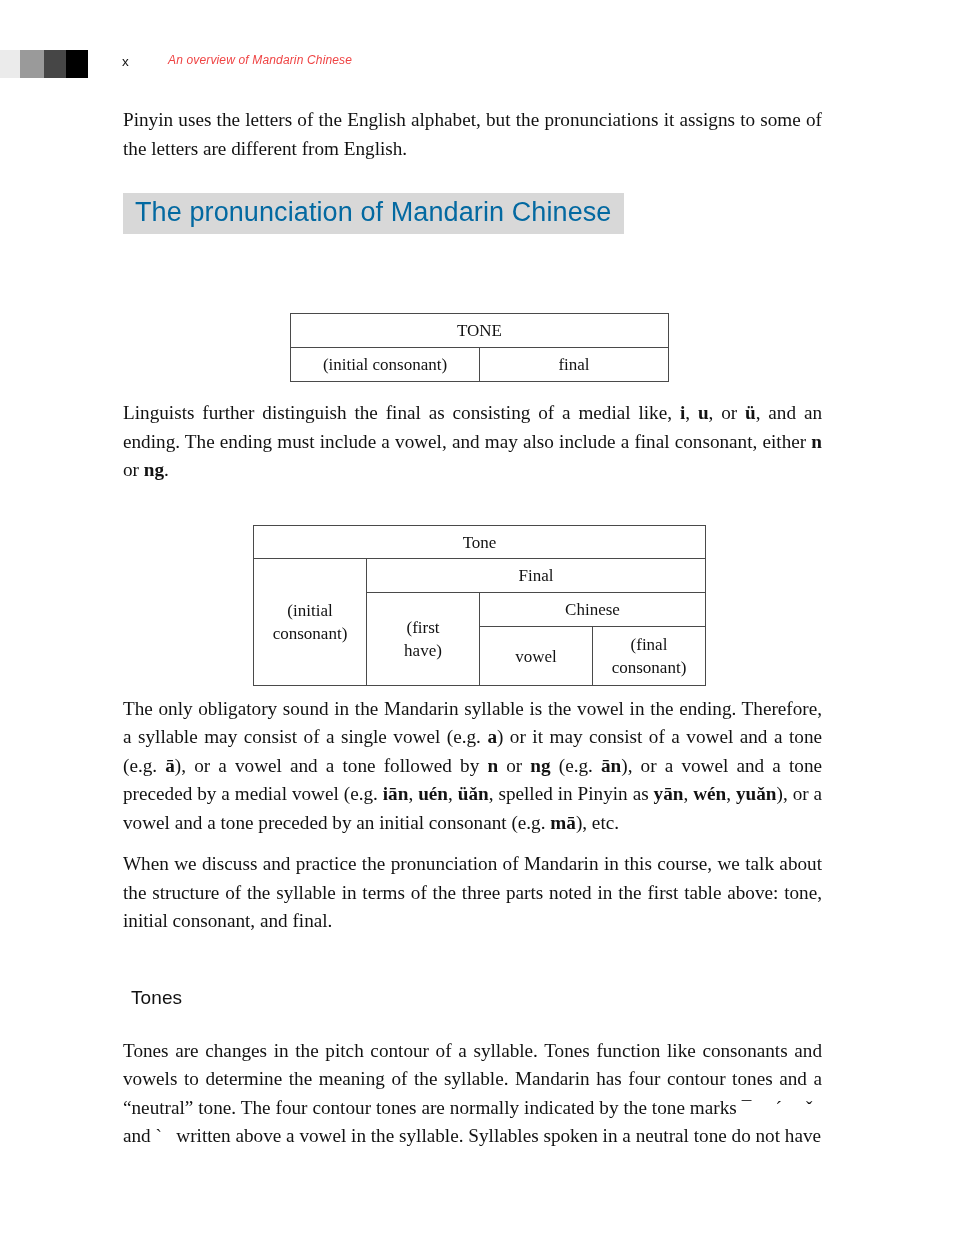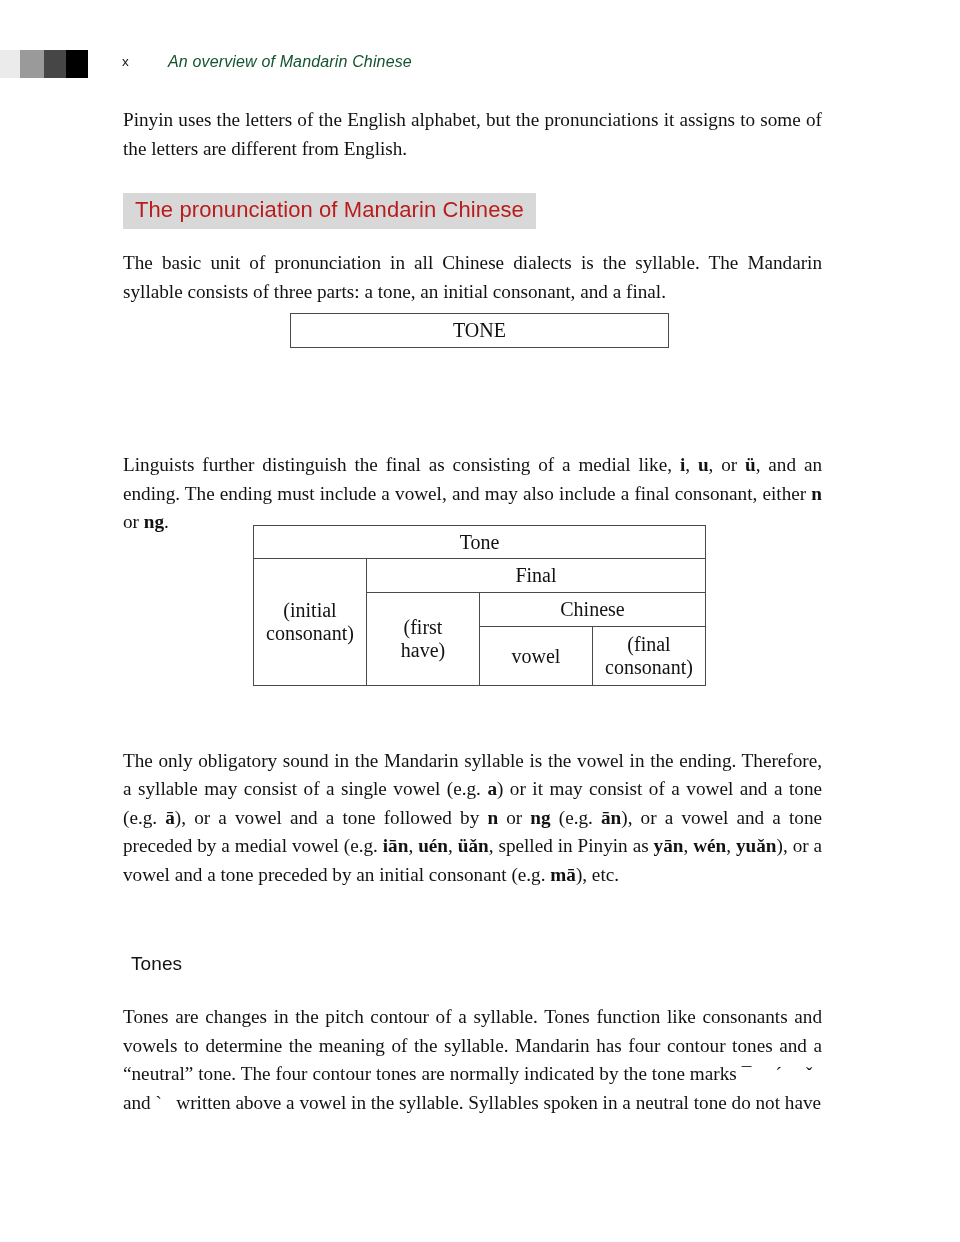--- a/index.html
+++ b/index.html
@@ -52,22 +52,22 @@
     font-size: 13.5px;
     color: #111;
     letter-spacing: 0.2px;
   }
   .running-head {
     position: absolute;
     left: 168px;
     top: 3px;
     font-family: "Liberation Sans", sans-serif;
     font-style: italic;
-    font-size: 16px;
-    color: #14532d;
+    font-size: 12px;
+    color: #ef4444;
     letter-spacing: 0.15px;
   }
 
   
   .content {
     position: absolute;
     left: 123px;
     top: 106px;
     width: 713px;
   }
@@ -86,23 +86,23 @@
   .gap-lg { height: 30px; }
 
   b, strong { font-weight: bold; }
 
   
   .section-head {
     display: inline-block;
     background: #d8d8d8;
     padding: 4px 12px 6px 12px;
     font-family: "Liberation Sans", sans-serif;
-    font-size: 22px;
+    font-size: 27px;
     font-weight: normal;
-    color: #b91c1c;
+    color: #0369a1;
     letter-spacing: 0.1px;
     margin: 0;
   }
 
   .sub-head {
     font-family: "Liberation Sans", sans-serif;
     font-size: 19px;
     font-weight: normal;
     color: #121212;
     margin: 8px;
@@ -119,21 +119,21 @@
   .tbl-wrap-2 {
     position: absolute;
     left: 253px;
     top: 525px;
     width: 453px;
   }
 
   table.grid {
     border-collapse: collapse;
     width: 100%;
-    font-size: 20px;
+    font-size: 17px;
     color: #121212;
   }
   table.grid td {
     border: 1px solid #4a4a4a;
     text-align: center;
     vertical-align: middle;
     padding: 0;
     font-family: "Liberation Serif", serif;
     line-height: 23px;
   }
@@ -172,54 +172,58 @@
   <div class="content">
 
     <p class="body">Pinyin uses the letters of the English alphabet, but the pronunciations it assigns to some of the letters are different from English.</p>
 
     <div class="gap-lg"></div>
 
     <h2 class="section-head">The pronunciation of Mandarin Chinese</h2>
 
     <div class="gap-md"></div>
 
-    <p class="body">The basic unit of pronunciation in all Chinese dialects is the syllable. The Mandarin syllable consists of three parts: a tone, an initial consonant, and a final.</p>
 
     
     <div style="height:145px"></div>
 
     <p class="body"><span>Linguists further distinguish the final as consisting of a medial like, </span><b>i</b><span>, </span><b>u</b><span>, or </span><b>ü</b><span>, and an ending. The ending must include a vowel, and may also include a final consonant, either </span><b>n</b><span> or </span><b>ng</b><span>.</span></p>
 
     
     <div style="height:210px"></div>
 
     <p class="body"><span>The only obligatory sound in the Mandarin syllable is the vowel in the ending. Therefore, a syllable may consist of a single vowel (e.g. </span><b>a</b><span>) or it may consist of a vowel and a tone (e.g. </span><b>ā</b><span>), or a vowel and a tone followed by </span><b>n</b><span> or </span><b>ng</b><span> (e.g. </span><b>ān</b><span>), or a vowel and a tone preceded by a medial vowel (e.g. </span><b>iān</b><span>, </span><b>uén</b><span>, </span><b>üǎn</b><span>, spelled in Pinyin as </span><b>yān</b><span>, </span><b>wén</b><span>, </span><b>yuǎn</b><span>), or a vowel and a tone preceded by an initial consonant (e.g. </span><b>mā</b><span>), etc.</span></p>
 
     <div class="gap-sm"></div>
 
+    <p class="body">When we discuss and practice the pronunciation of Mandarin in this course, we talk about the structure of the syllable in terms of the three parts noted in the first table above: tone, initial consonant, and final.</p>
 
     <div class="gap-sm"></div>
 
 
     <div class="gap-lg"></div>
 
     <h3 class="sub-head">Tones</h3>
 
     <div class="gap-md"></div>
 
     <p class="body"><span>Tones are changes in the pitch contour of a syllable. Tones function like consonants and vowels to determine the meaning of the syllable. Mandarin has four contour tones and a “neutral” tone. The four contour tones are normally indicated by the tone marks </span><span class="tone-marks">¯ ´ ˇ</span><span> and </span><span class="tone-marks">`</span><span> written above a vowel in the syllable. Syllables spoken in a neutral tone do not have</span></p>
 
   </div>
 
   <div class="tbl-wrap-1">
     <table class="grid">
       <tbody>
           <tr class="t1-r1">
         <td colspan="2" class="cell-pad">TONE</td>
       </tr>
+      <tr class="t1-r2">
+        <td style="width:50%" class="cell-pad">(initial consonant)</td>
+        <td style="width:50%" class="cell-pad">final</td>
+      </tr>
     </tbody>
       </table>
   </div>
 
   <div class="tbl-wrap-2">
     <table class="grid">
       <tbody>
           <tr class="t2-r1">
         <td colspan="4" class="cell-pad">Tone</td>
       </tr>

